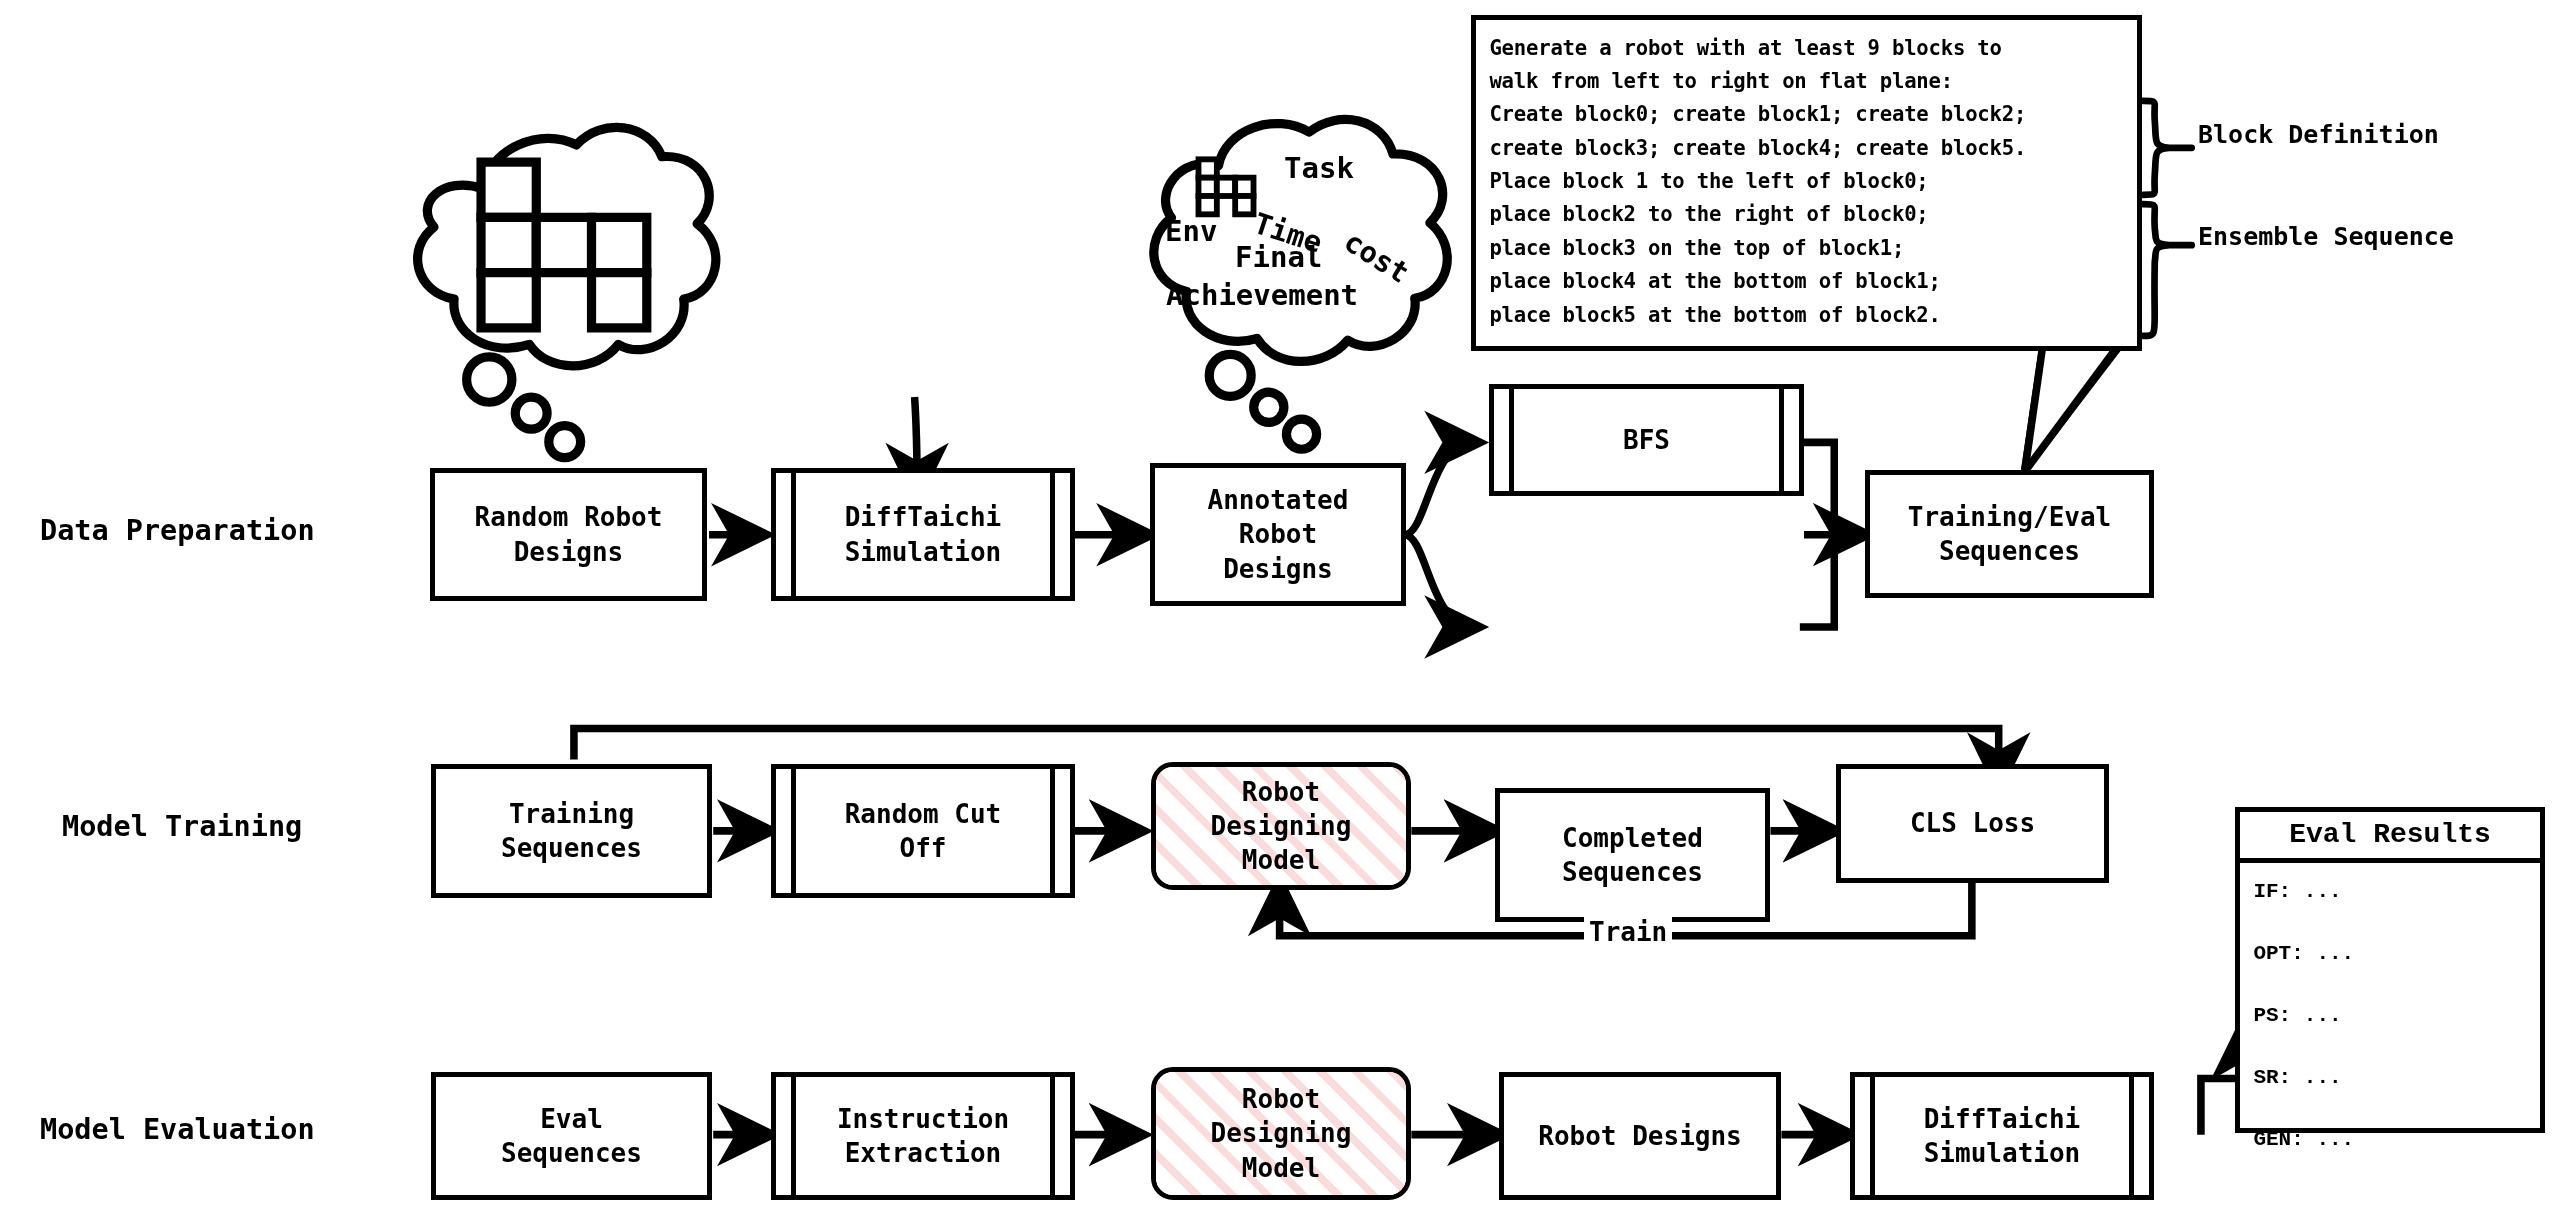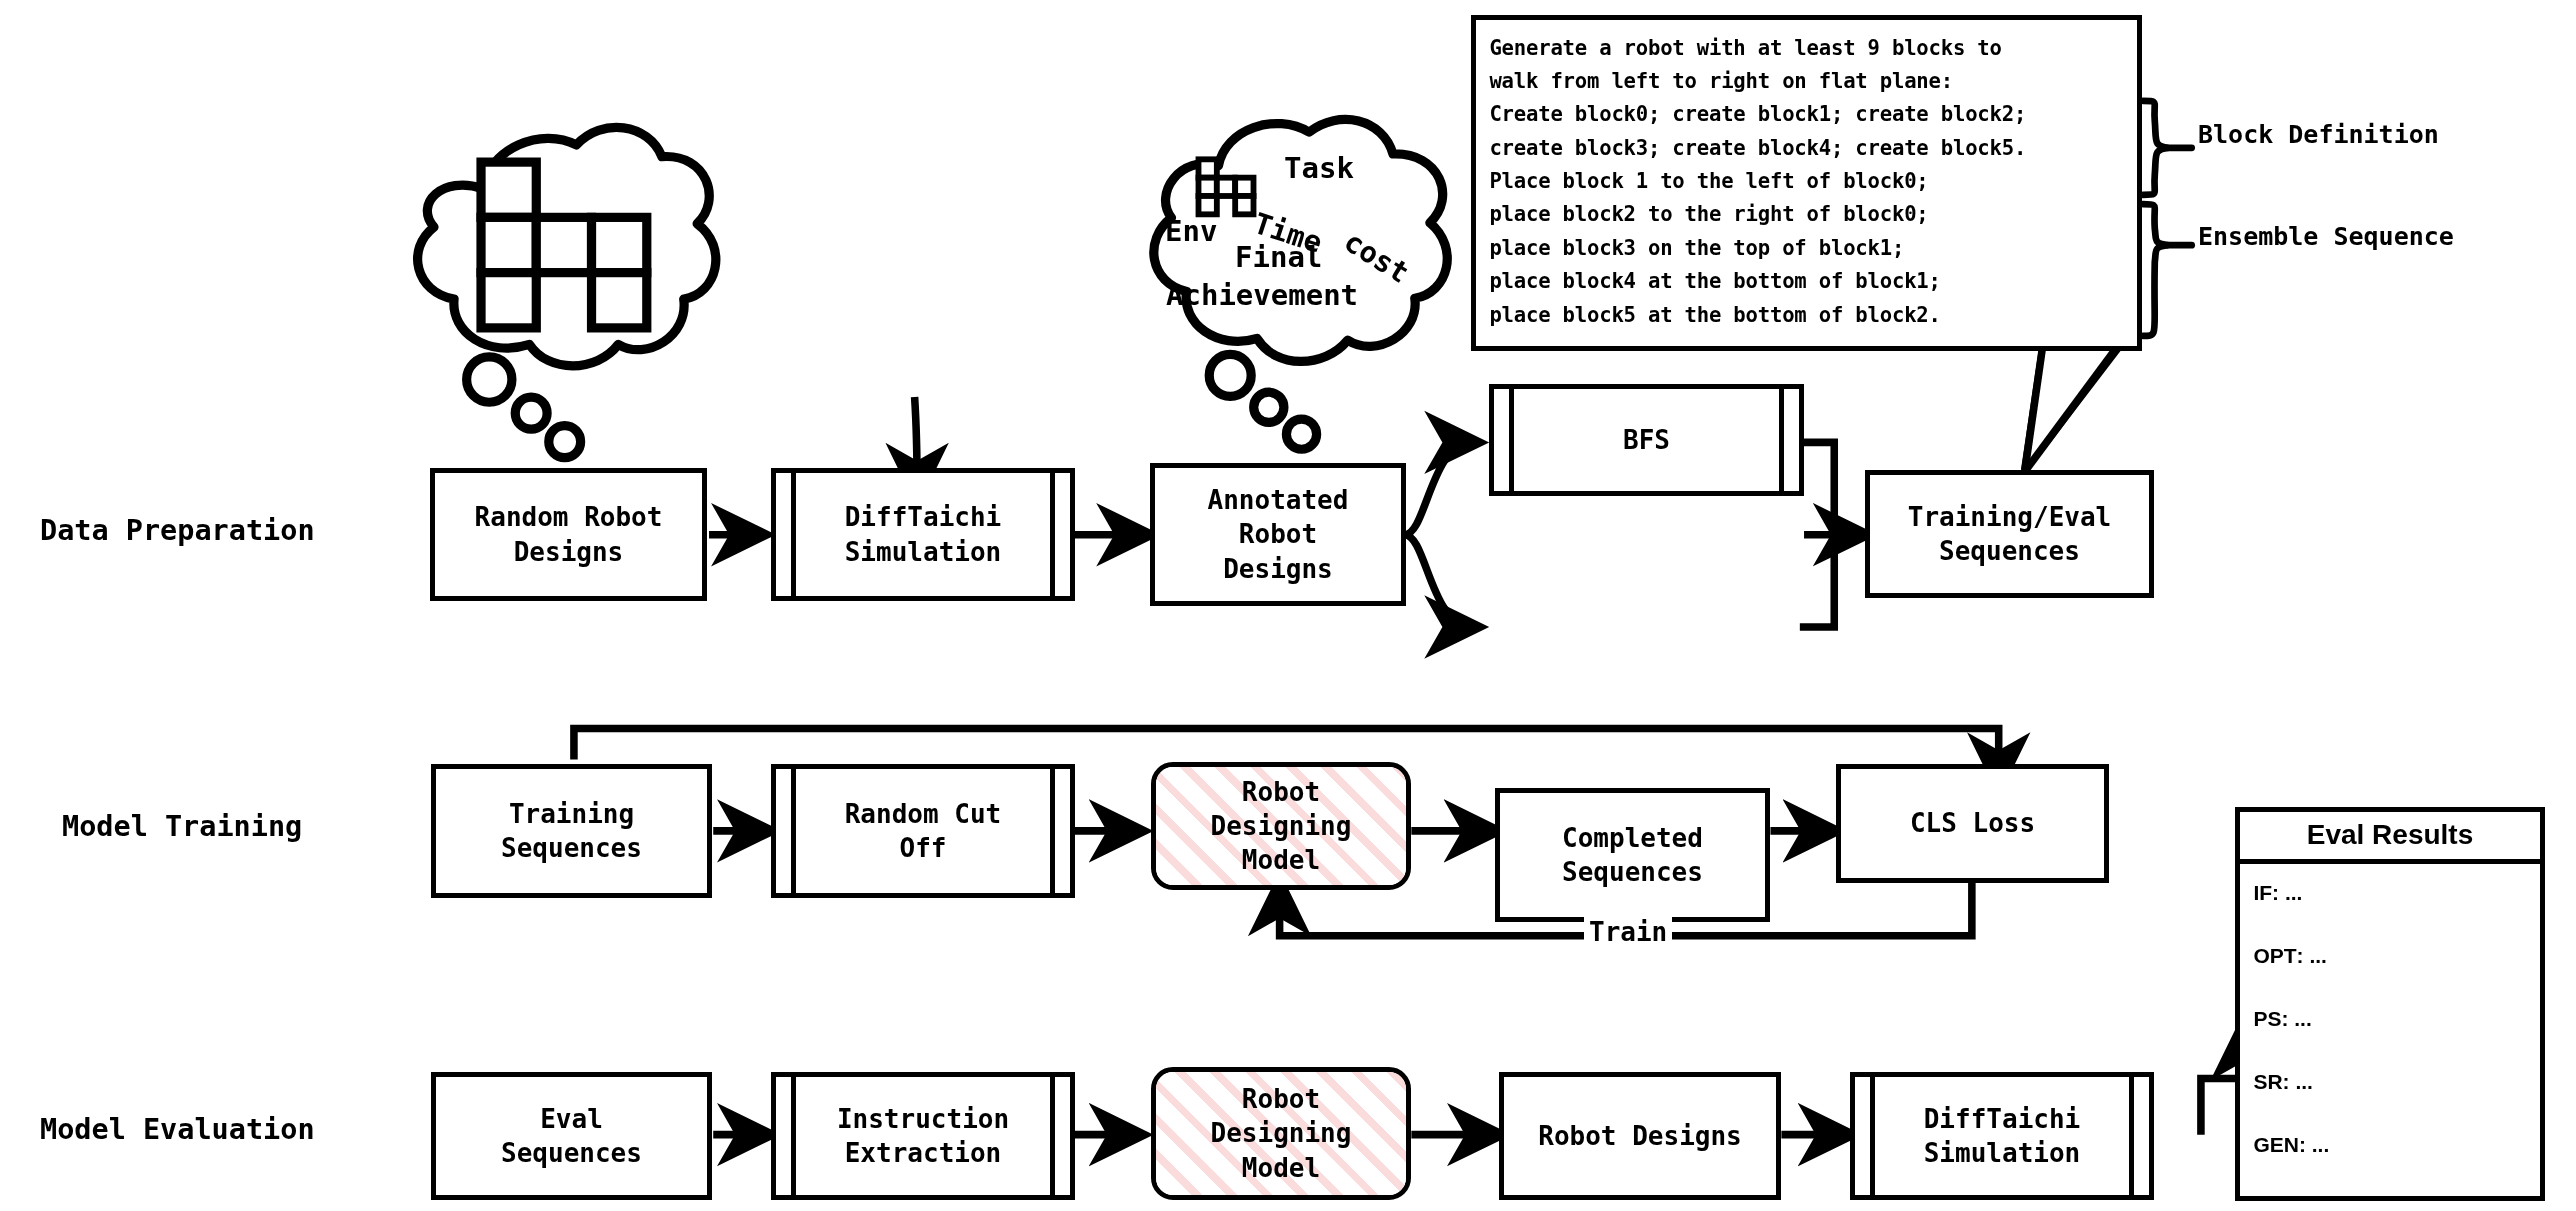--- a/index.html
+++ b/index.html
@@ -263,21 +263,21 @@
 create block3; create block4; create block5.
 Place block 1 to the left of block0;
 place block2 to the right of block0;
 place block3 on the top of block1;
 place block4 at the bottom of block1;
 place block5 at the bottom of block2.</div>
 
   <div class="bracelabel" style="left:2198px;top:120px;">Block Definition</div>
   <div class="bracelabel" style="left:2198px;top:222px;">Ensemble Sequence</div>
 
-  <div class="card" style="left:2235px;top:807px;width:310px;height:394px;">
+  <div class="card" style="left:2235px;top:807px;width:310px;height:326px;font-family:Liberation Mono, monospace;">
     <div class="hdr">Eval Results</div>
     <div class="body" style="padding-top:17px;">
       <div class="line" style="margin-bottom:39px;"><b>IF</b><span>: ...</span></div>
       <div class="line" style="margin-bottom:39px;"><b>OPT</b><span>: ...</span></div>
       <div class="line" style="margin-bottom:39px;"><b>PS</b><span>: ...</span></div>
       <div class="line" style="margin-bottom:39px;"><b>SR</b><span>: ...</span></div>
       <div class="line"><b>GEN</b><span>: ...</span></div>
     </div>
   </div>
 

